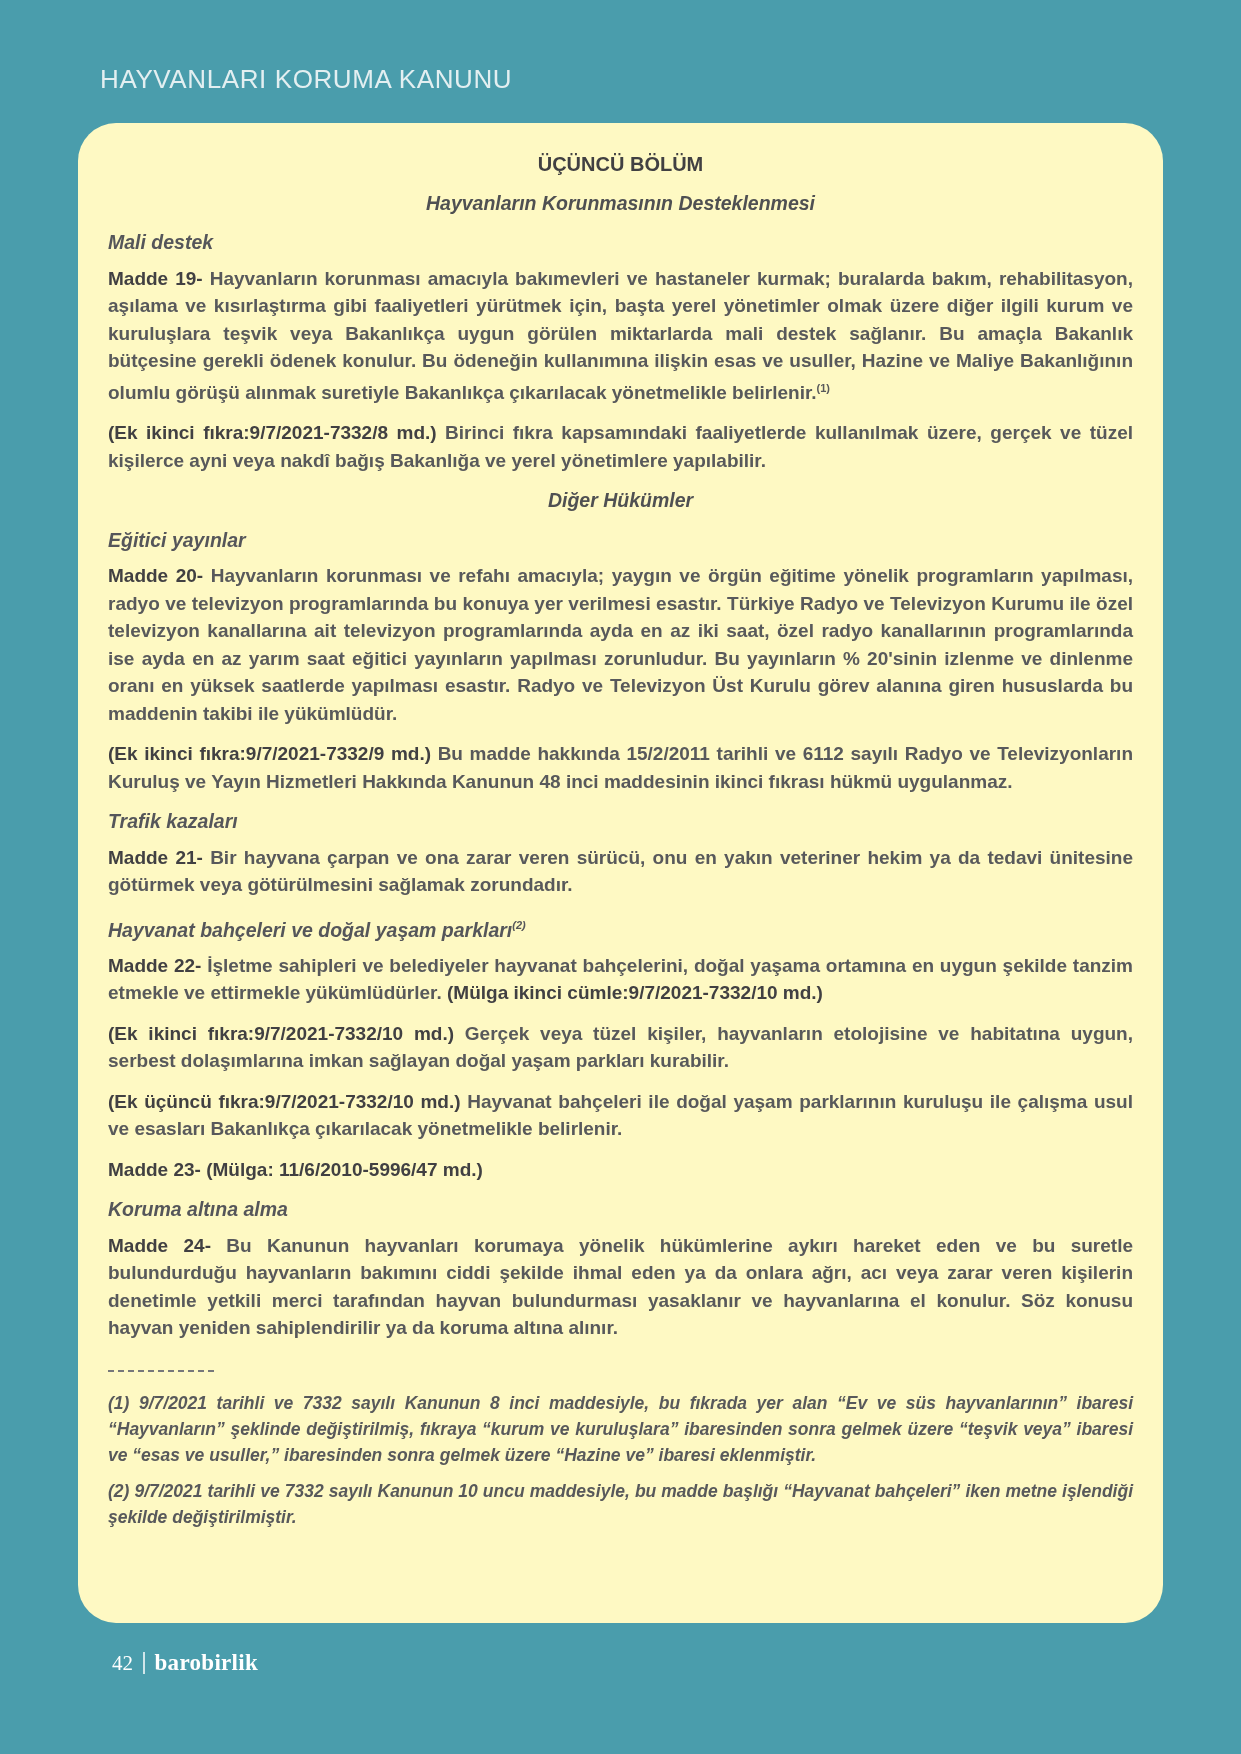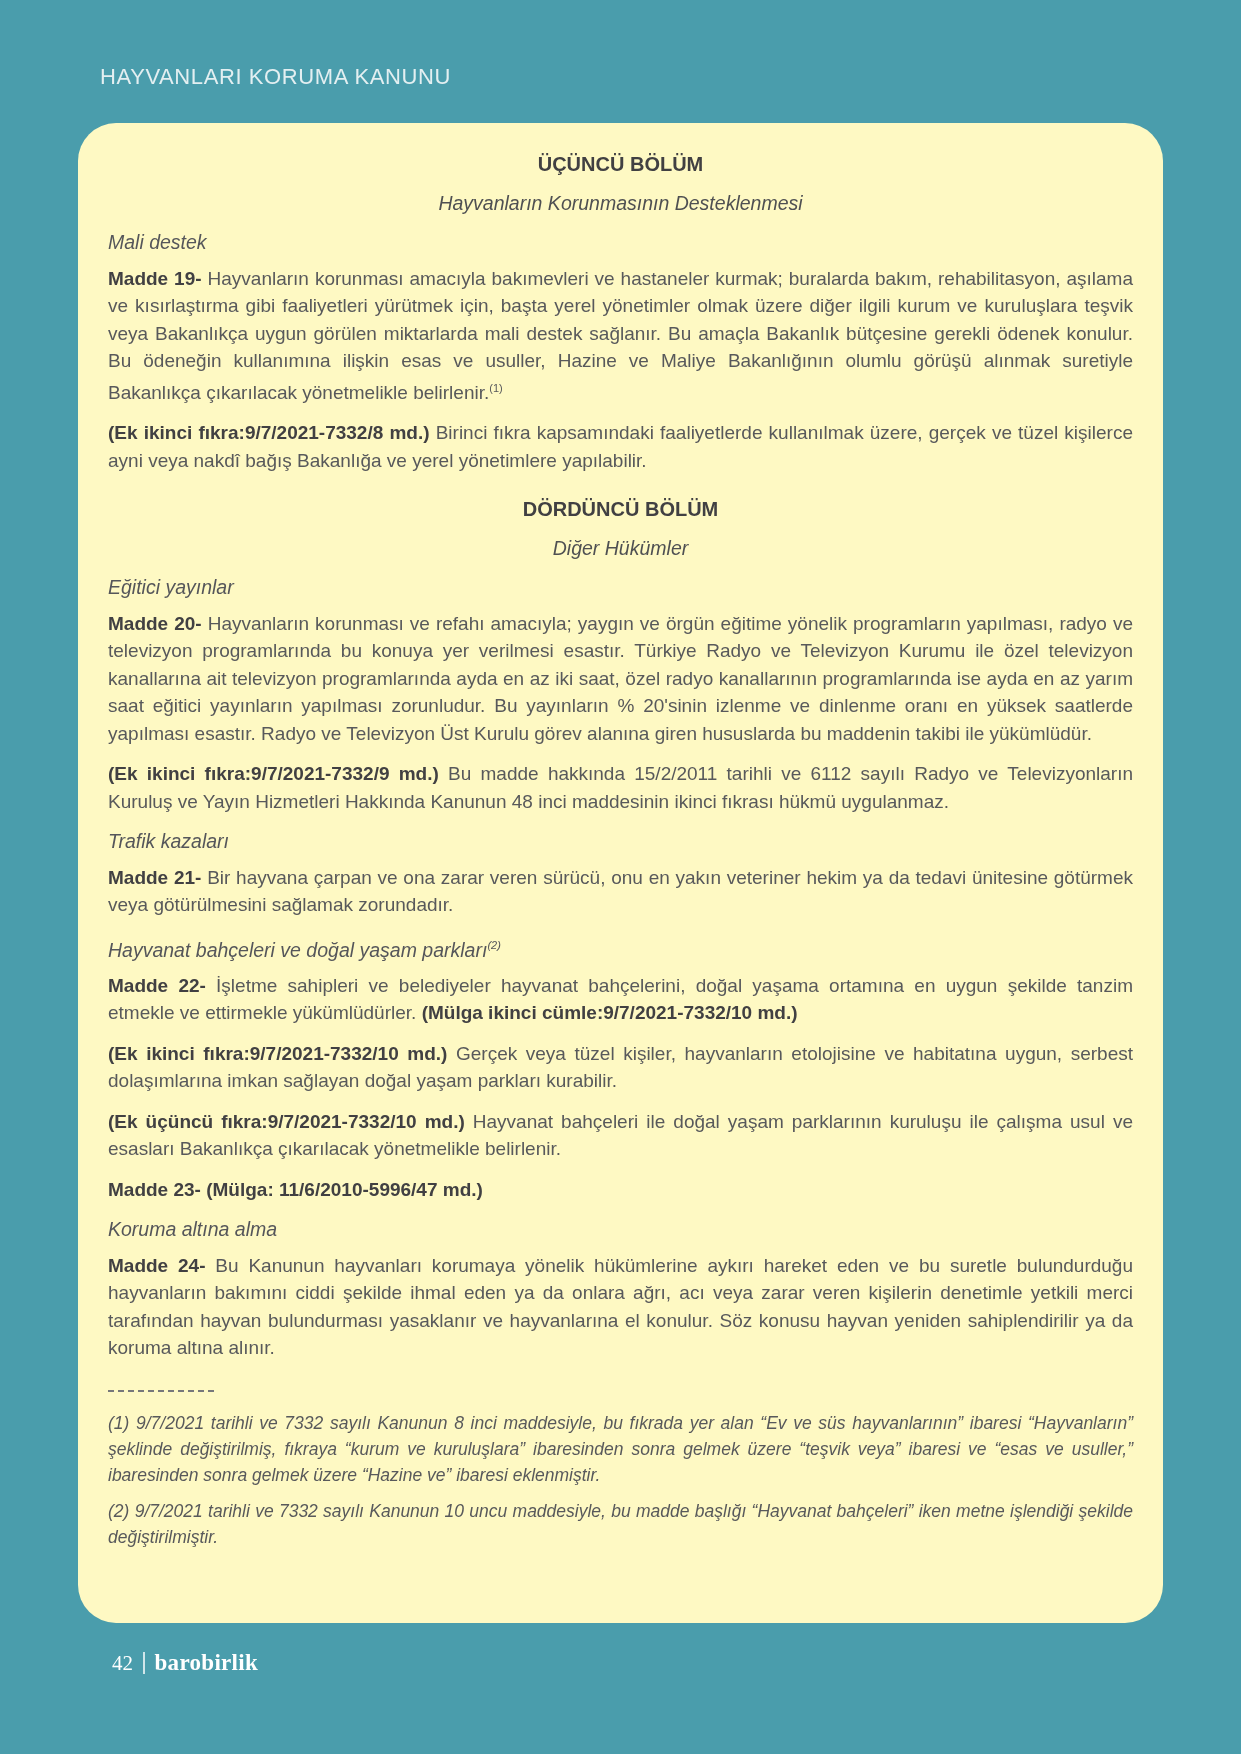--- a/index.html
+++ b/index.html
@@ -9,41 +9,41 @@
     position: relative;
     background: #4a9dac;
     font-family: "Liberation Sans", sans-serif;
     overflow: hidden;
   }
 
   .page-header {
     position: absolute;
     top: 64px;
     left: 100px;
-    font-size: 22px;
+    font-size: 26px;
     letter-spacing: 0.6px;
     color: #e3eff1;
     font-weight: 400;
     text-align: right;
   }
 
   .card {
     position: absolute;
     top: 123px;
     left: 78px;
     width: 1085px;
     height: 1500px;
     background: #fef9c3;
     border-radius: 38px;
     box-sizing: border-box;
     padding: 26px 30px 28px 30px;
     overflow: hidden;
   }
 
-  .blk { margin: 0 0 12px 0; }
+  .blk { margin: 0 0 12px 0; font-weight: bold; }
 
   .section-title {
     text-align: center;
     font-weight: bold;
     font-size: 20px;
     color: #414042;
     line-height: 27.5px;
     margin: 22px 0 11px 0;
   }
   .section-title:first-child { margin-top: 2px; }
@@ -116,21 +116,20 @@
 
 <div class="page-header">HAYVANLARI KORUMA KANUNU</div>
 
 <div class="card">
   <div>
       <div class="blk section-title"><span>ÜÇÜNCÜ BÖLÜM</span></div>
       <div class="blk section-subtitle"><span>Hayvanların Korunmasının Desteklenmesi</span></div>
       <div class="blk article-heading"><span>Mali destek</span></div>
       <p class="blk paragraph"><strong>Madde 19-</strong><span> Hayvanların korunması amacıyla bakımevleri ve hastaneler kurmak; buralarda bakım, rehabilitasyon, aşılama ve kısırlaştırma gibi faaliyetleri yürütmek için, başta yerel yönetimler olmak üzere diğer ilgili kurum ve kuruluşlara teşvik veya Bakanlıkça uygun görülen miktarlarda mali destek sağlanır. Bu amaçla Bakanlık bütçesine gerekli ödenek konulur. Bu ödeneğin kullanımına ilişkin esas ve usuller, Hazine ve Maliye Bakanlığının olumlu görüşü alınmak suretiyle Bakanlıkça çıkarılacak yönetmelikle belirlenir.</span><sup>(1)</sup></p>
       <p class="blk paragraph"><strong>(Ek ikinci fıkra:9/7/2021-7332/8 md.)</strong><span> Birinci fıkra kapsamındaki faaliyetlerde kullanılmak üzere, gerçek ve tüzel kişilerce ayni veya nakdî bağış Bakanlığa ve yerel yönetimlere yapılabilir.</span></p>
-      <div class="blk section-title"><span>DÖRDÜNCÜ BÖLÜM</span></div>
       <div class="blk section-subtitle"><span>Diğer Hükümler</span></div>
       <div class="blk article-heading"><span>Eğitici yayınlar</span></div>
       <p class="blk paragraph"><strong>Madde 20-</strong><span> Hayvanların korunması ve refahı amacıyla; yaygın ve örgün eğitime yönelik programların yapılması, radyo ve televizyon programlarında bu konuya yer verilmesi esastır. Türkiye Radyo ve Televizyon Kurumu ile özel televizyon kanallarına ait televizyon programlarında ayda en az iki saat, özel radyo kanallarının programlarında ise ayda en az yarım saat eğitici yayınların yapılması zorunludur. Bu yayınların % 20'sinin izlenme ve dinlenme oranı en yüksek saatlerde yapılması esastır. Radyo ve Televizyon Üst Kurulu görev alanına giren hususlarda bu maddenin takibi ile yükümlüdür.</span></p>
       <p class="blk paragraph"><strong>(Ek ikinci fıkra:9/7/2021-7332/9 md.)</strong><span> Bu madde hakkında 15/2/2011 tarihli ve 6112 sayılı Radyo ve Televizyonların Kuruluş ve Yayın Hizmetleri Hakkında Kanunun 48 inci maddesinin ikinci fıkrası hükmü uygulanmaz.</span></p>
       <div class="blk article-heading"><span>Trafik kazaları</span></div>
       <p class="blk paragraph"><strong>Madde 21-</strong><span> Bir hayvana çarpan ve ona zarar veren sürücü, onu en yakın veteriner hekim ya da tedavi ünitesine götürmek veya götürülmesini sağlamak zorundadır.</span></p>
       <div class="blk article-heading"><span>Hayvanat bahçeleri ve doğal yaşam parkları</span><sup>(2)</sup></div>
       <p class="blk paragraph"><strong>Madde 22-</strong><span> İşletme sahipleri ve belediyeler hayvanat bahçelerini, doğal yaşama ortamına en uygun şekilde tanzim etmekle ve ettirmekle yükümlüdürler. </span><strong>(Mülga ikinci cümle:9/7/2021-7332/10 md.)</strong></p>
       <p class="blk paragraph"><strong>(Ek ikinci fıkra:9/7/2021-7332/10 md.)</strong><span> Gerçek veya tüzel kişiler, hayvanların etolojisine ve habitatına uygun, serbest dolaşımlarına imkan sağlayan doğal yaşam parkları kurabilir.</span></p>
       <p class="blk paragraph"><strong>(Ek üçüncü fıkra:9/7/2021-7332/10 md.)</strong><span> Hayvanat bahçeleri ile doğal yaşam parklarının kuruluşu ile çalışma usul ve esasları Bakanlıkça çıkarılacak yönetmelikle belirlenir.</span></p>

